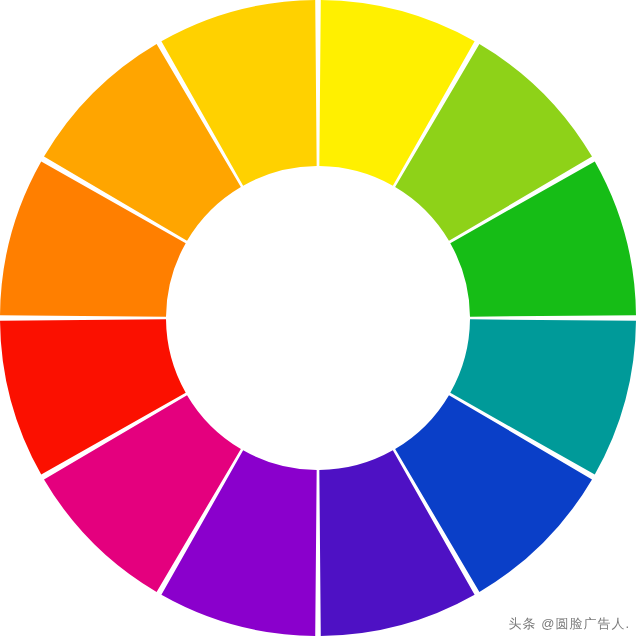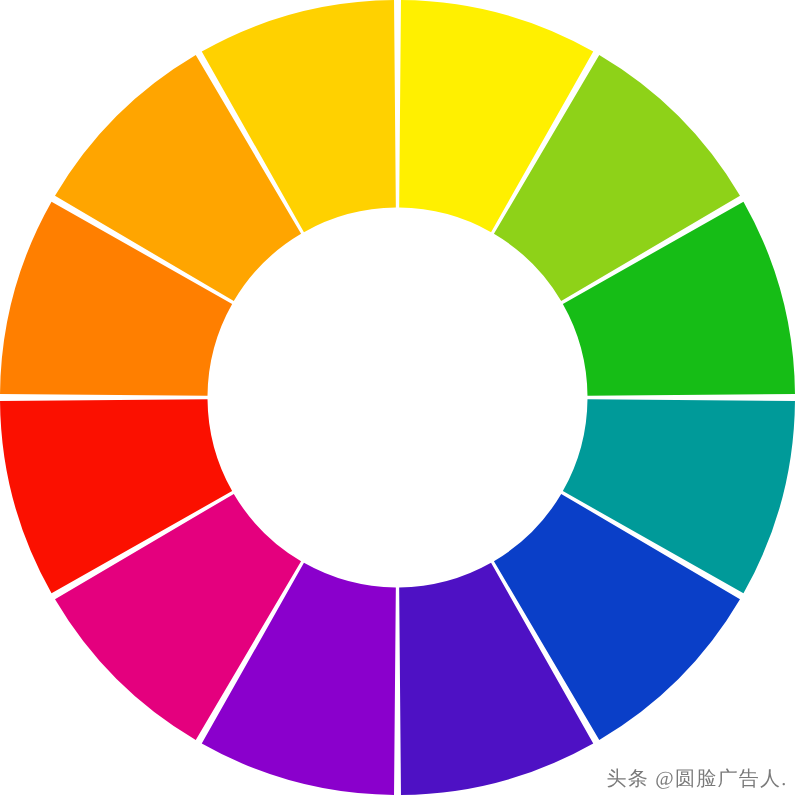--- a/index.html
+++ b/index.html
@@ -13,27 +13,27 @@
   #wheel-stage{
     position:absolute;
     left:0;top:0;
     width:640px;height:640px;
   }
   #color-wheel-svg{display:block;}
   #watermark{
     position:absolute;
     right:10px;
     bottom:6px;
-    font-size:16px;
+    font-size:13px;
     line-height:20px;
     color:#6f6f6f;
     letter-spacing:1px;
     white-space:nowrap;
     opacity:.92;
-    font-family:Liberation Serif, serif;
+    font-family:Liberation Sans, sans-serif;
   }
 </style>
 </head>
 <body>
 
 <div id="wheel-stage">
   <svg id="color-wheel-svg" width="640" height="640" viewBox="0 0 640 640" xmlns="http://www.w3.org/2000/svg">
     <rect x="0" y="0" width="640" height="640" fill="#ffffff"></rect>
     <g id="segment-group">
         <path d="M 320.78 0.01 A 318 318 0 0 1 474.59 41.23 L 392.85 185.71 A 152 152 0 0 0 319.33 166.01 Z" fill="#fff000" stroke="none"></path>

